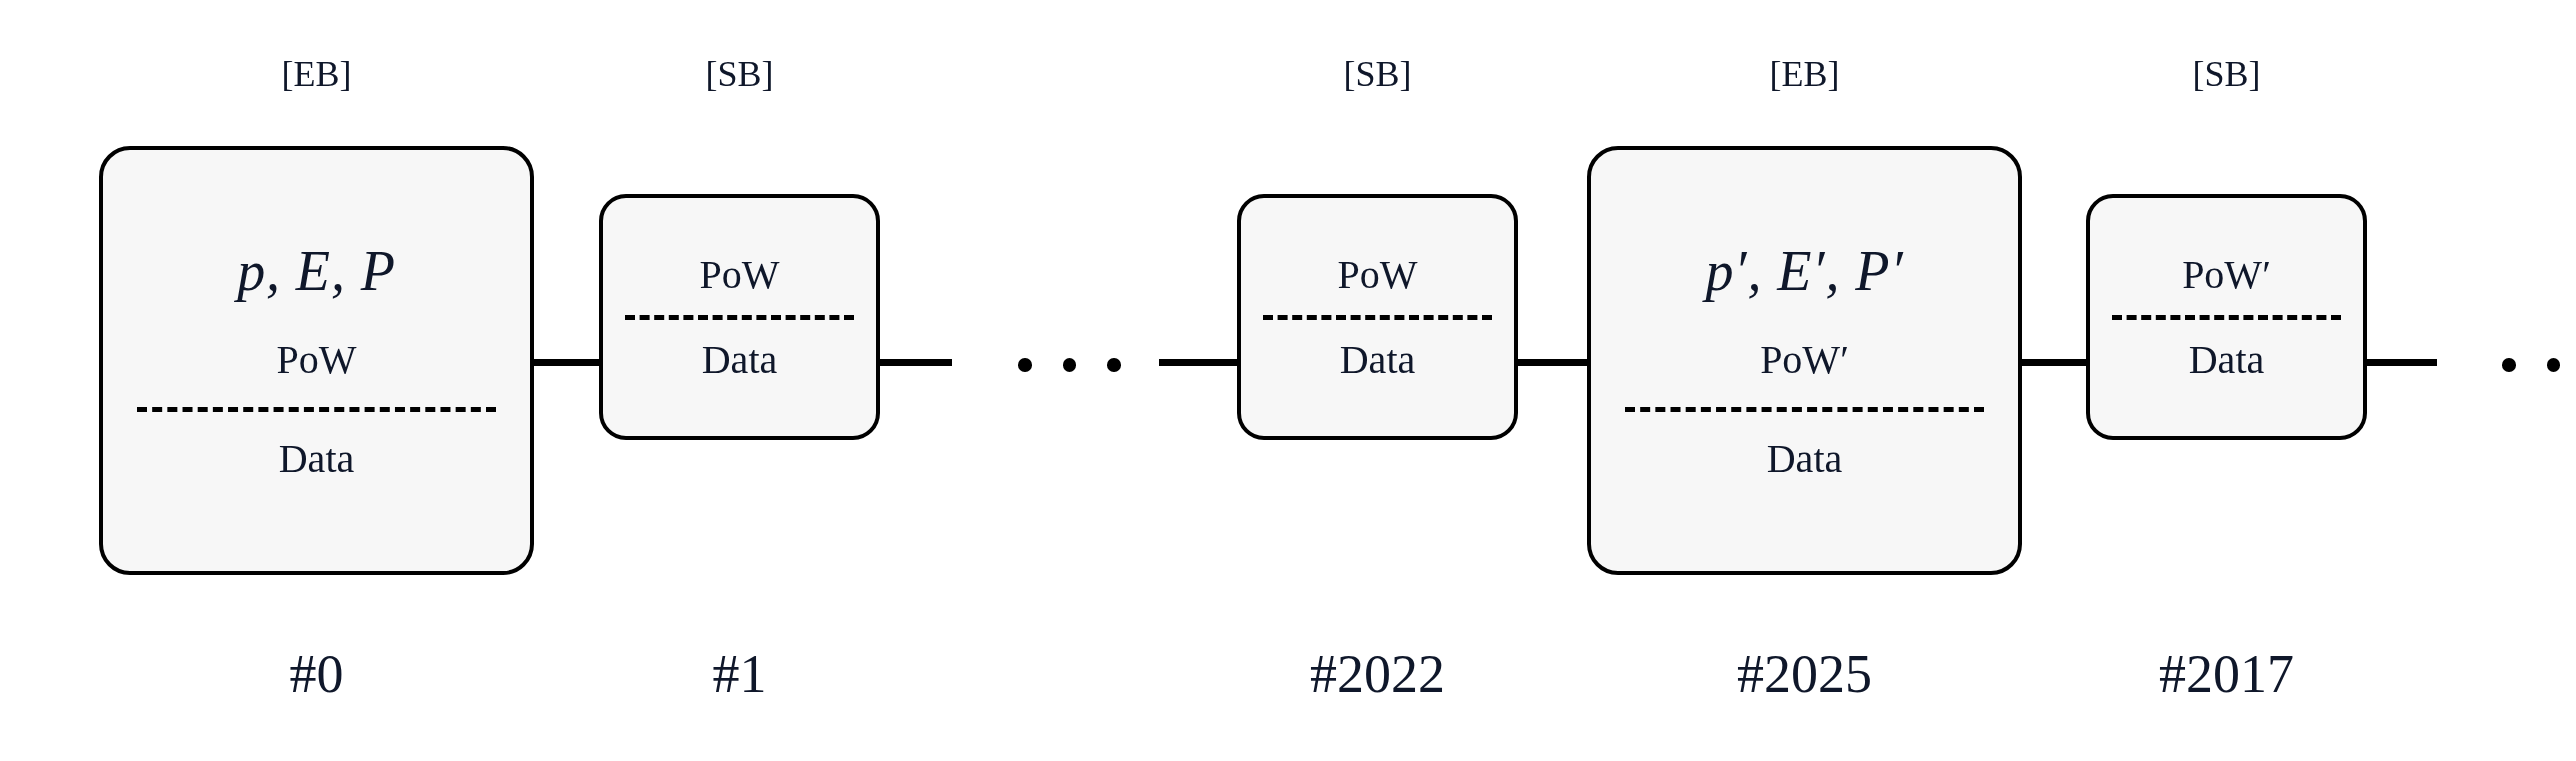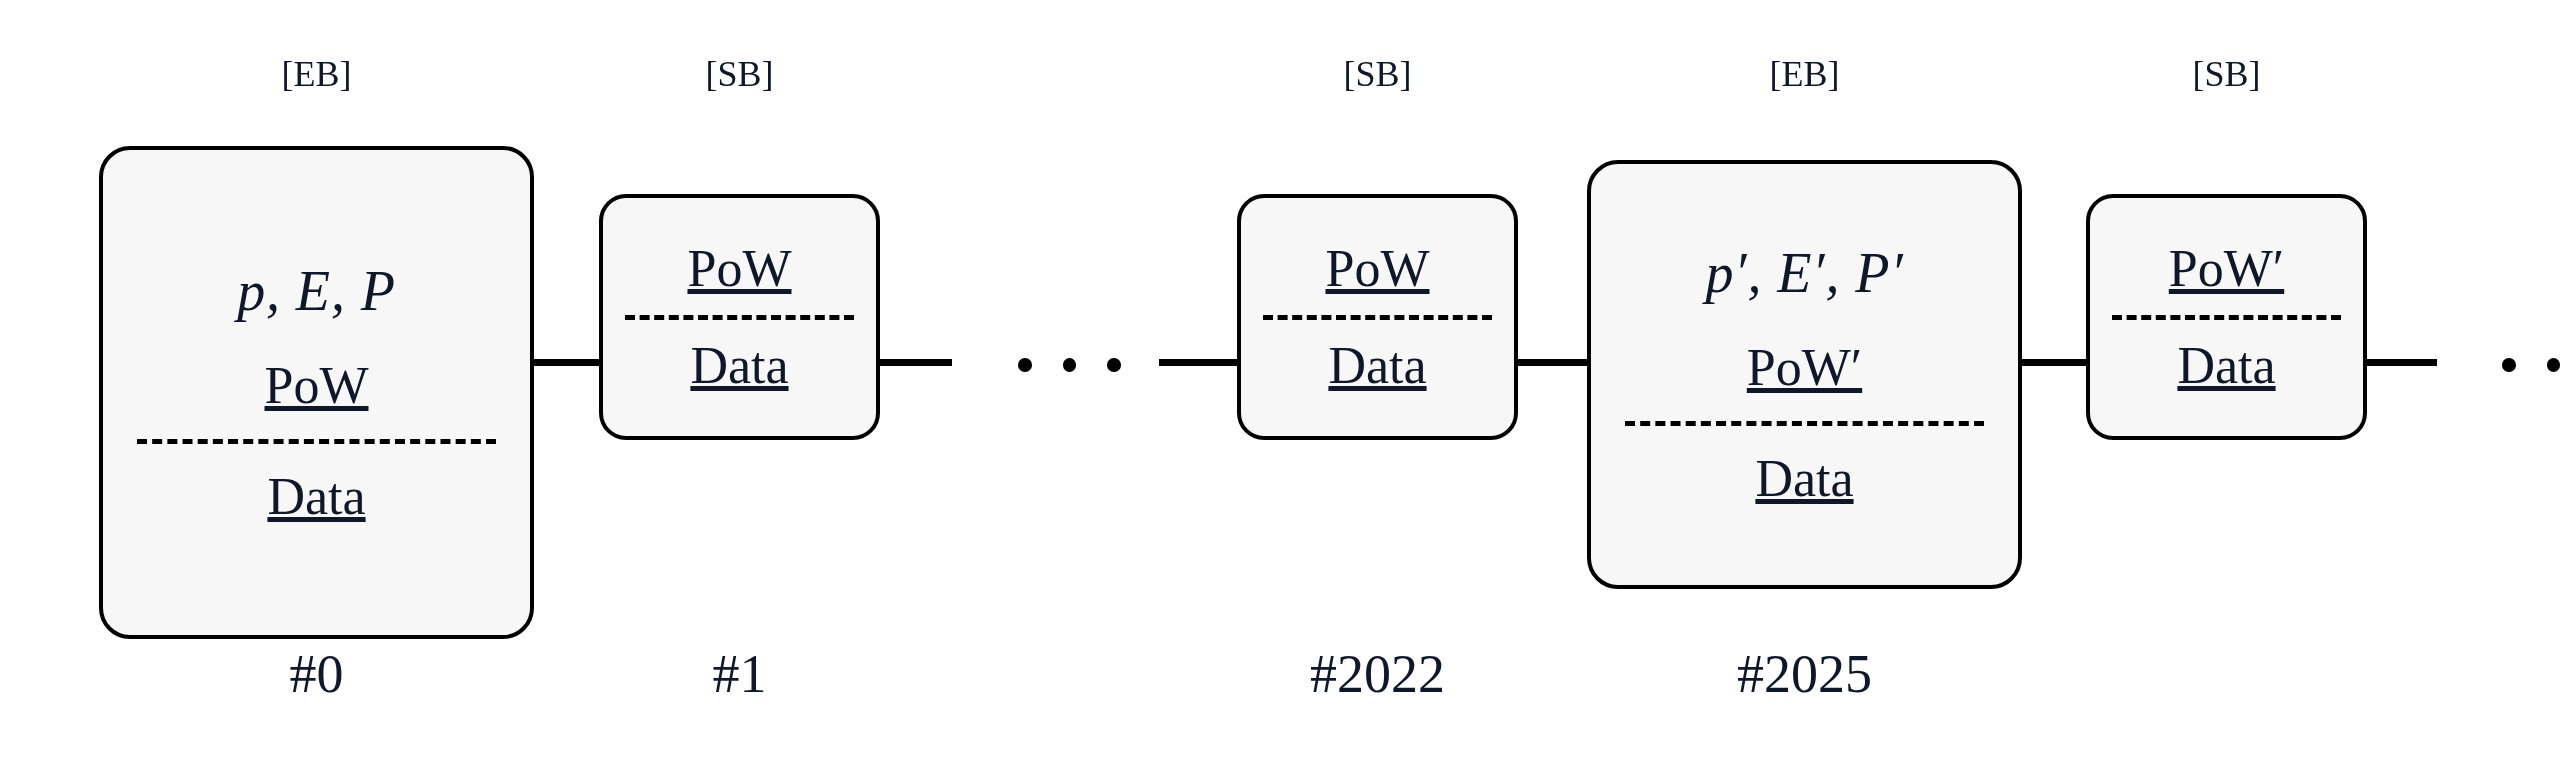--- a/index.html
+++ b/index.html
@@ -57,22 +57,21 @@
     text-align: center;
     line-height: 1;
     white-space: nowrap;
   }
   .field.math {
     font-style: italic;
     font-size: 56px;
     letter-spacing: 0.9px;
   }
   .field.plain {
-    font-size: 52px;
-    text-decoration: underline;
+    font-size: 40px;
   }
 
   
   .sep {
     width: 84%;
     height: 0;
     border-top: 5.4px dashed #000000;
   }
 
   
@@ -120,21 +119,21 @@
     <span class="dot"></span>
     <span class="dot"></span>
   </div>
 
   <div class="tag" style="left:59px; top:56px; width:435px;">[EB]</div>
   <div class="tag" style="left:559px; top:56px; width:281px;">[SB]</div>
   <div class="tag" style="left:1197px; top:56px; width:281px;">[SB]</div>
   <div class="tag" style="left:1547px; top:56px; width:435px;">[EB]</div>
   <div class="tag" style="left:2046px; top:56px; width:281px;">[SB]</div>
 
-  <div class="block eb" style="left:59px; top:146px; width:435px; height:493px;">
+  <div class="block eb" style="left:59px; top:146px; width:435px; height:429px;">
     <div class="field math">p, E, P</div>
     <div class="gap-lg"></div>
     <div class="field plain">PoW</div>
     <div class="gap-md"></div>
     <div class="sep"></div>
     <div class="gap-md"></div>
     <div class="field plain">Data</div>
   </div>
 
   <div class="block sb" style="left:559px; top:194px; width:281px; height:246px;">
@@ -146,21 +145,21 @@
   </div>
 
   <div class="block sb" style="left:1197px; top:194px; width:281px; height:246px;">
     <div class="field plain">PoW</div>
     <div class="gap-sm"></div>
     <div class="sep"></div>
     <div class="gap-sm"></div>
     <div class="field plain">Data</div>
   </div>
 
-  <div class="block eb" style="left:1547px; top:160px; width:435px; height:429px;">
+  <div class="block eb" style="left:1547px; top:146px; width:435px; height:429px;">
     <div class="field math">p′, E′, P′</div>
     <div class="gap-lg"></div>
     <div class="field plain">PoW′</div>
     <div class="gap-md"></div>
     <div class="sep"></div>
     <div class="gap-md"></div>
     <div class="field plain">Data</div>
   </div>
 
   <div class="block sb" style="left:2046px; top:194px; width:281px; height:246px;">
@@ -168,15 +167,16 @@
     <div class="gap-sm"></div>
     <div class="sep"></div>
     <div class="gap-sm"></div>
     <div class="field plain">Data</div>
   </div>
 
   <div class="caption" style="left:59px; top:647px; width:435px;">#0</div>
   <div class="caption" style="left:559px; top:647px; width:281px;">#1</div>
   <div class="caption" style="left:1197px; top:647px; width:281px;">#2022</div>
   <div class="caption" style="left:1547px; top:647px; width:435px;">#2025</div>
+  <div class="caption" style="left:2046px; top:647px; width:281px;">#2017</div>
 
 </div>
 
 
 </body></html>

